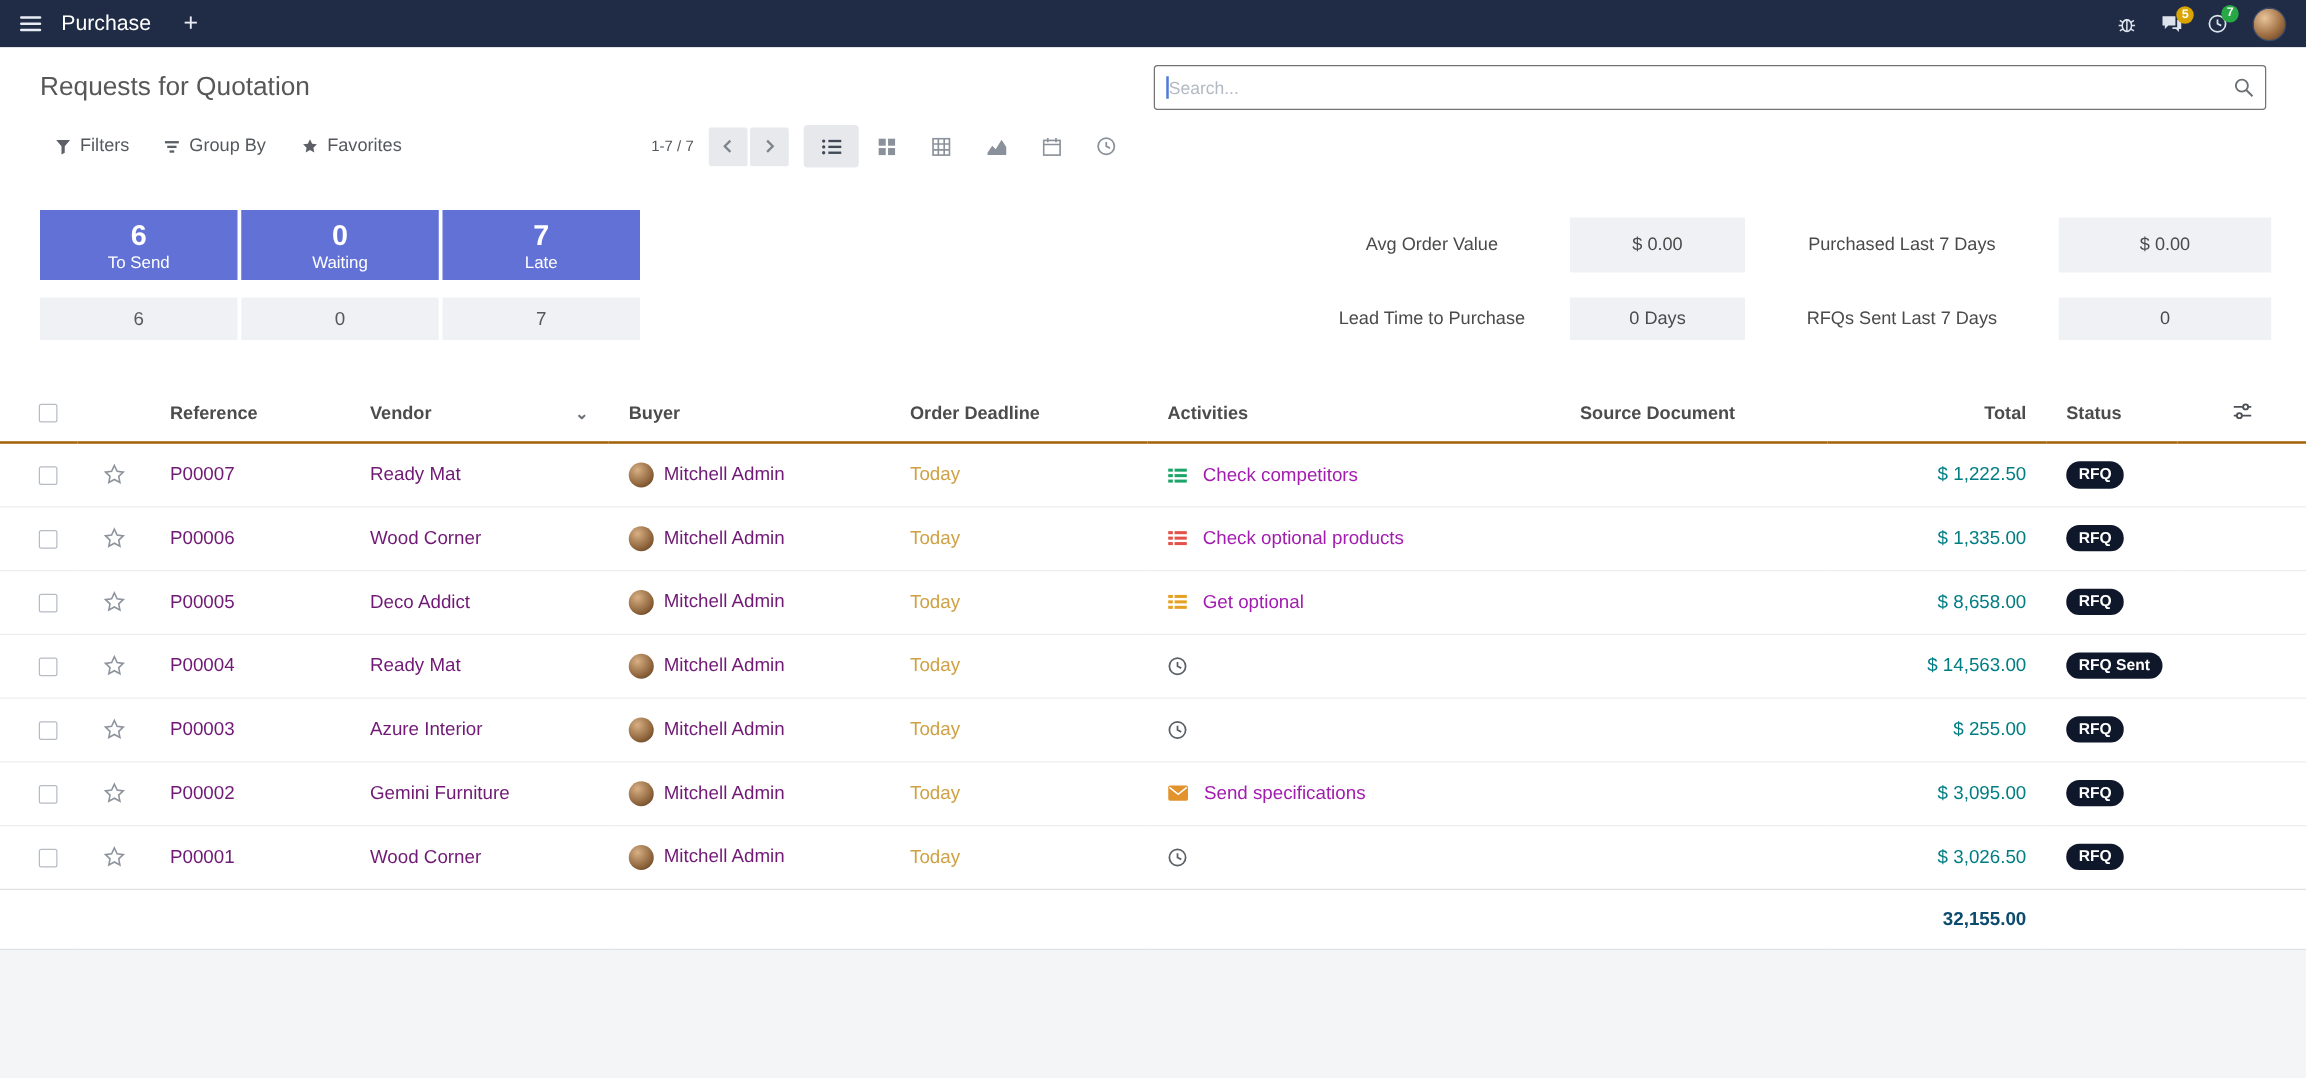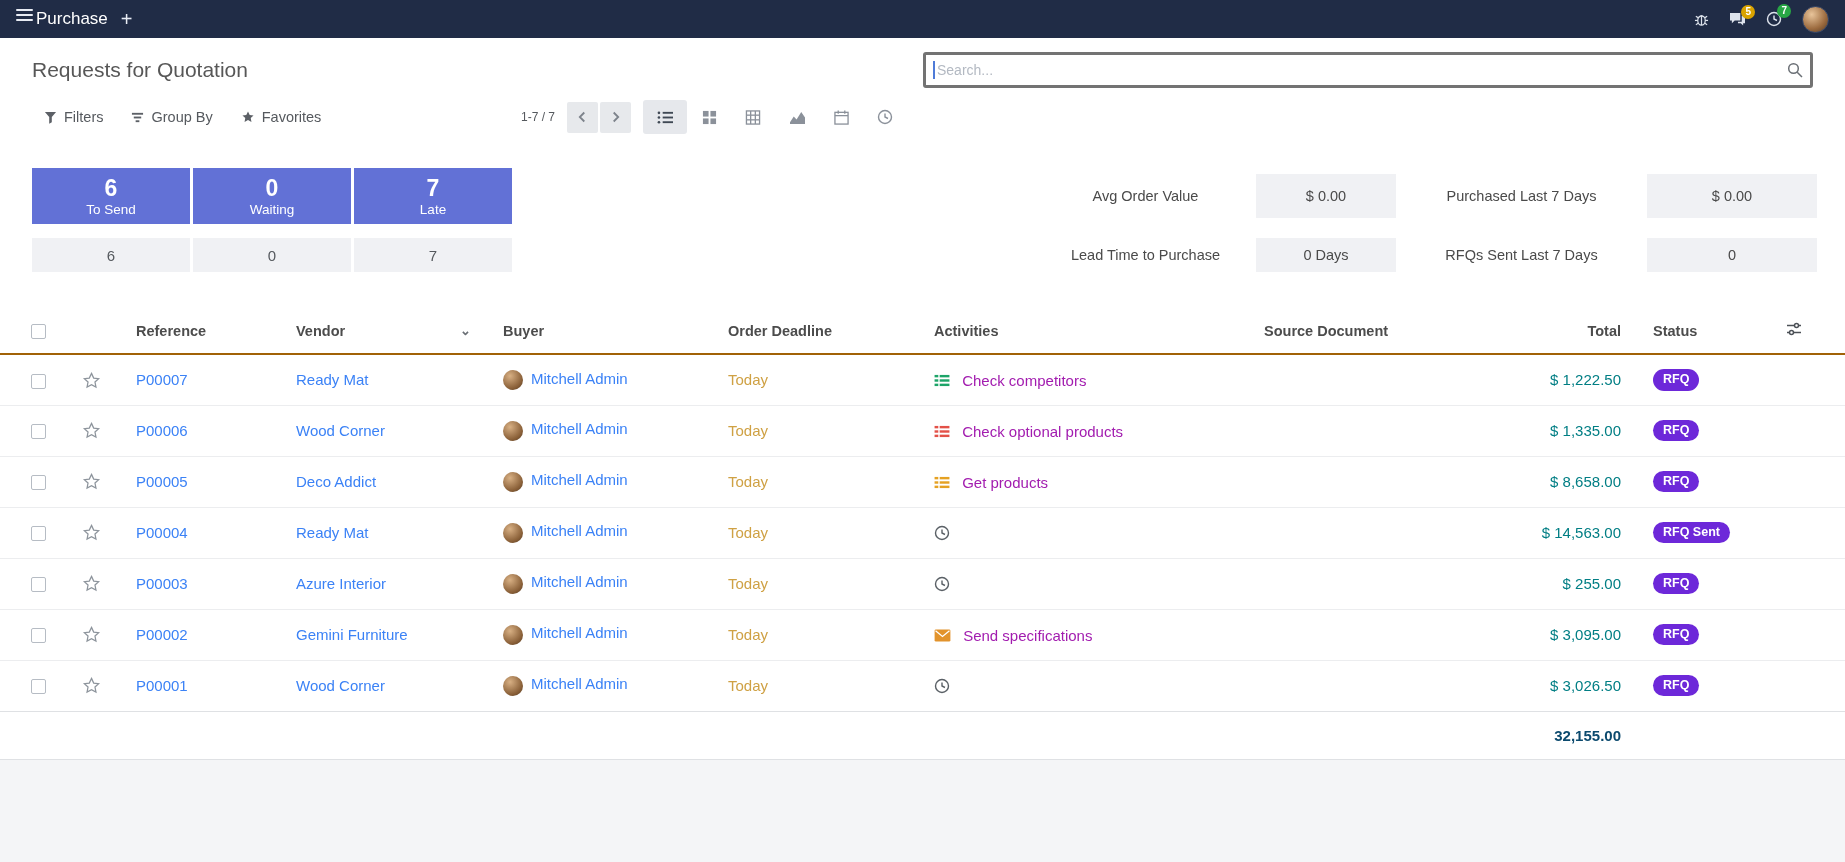--- a/index.html
+++ b/index.html
@@ -1,39 +1,39 @@
 <!DOCTYPE html>
 <html><head>
 <meta charset="utf-8">
 <style>
   *{box-sizing:border-box;margin:0;padding:0}
   html,body{width:1845px;height:862px}
   body{font-family:"Liberation Sans",sans-serif;background:#f4f5f7;overflow:hidden;color:#4c4c4c}
 
   
   .navbar{height:38px;background:#202c46;display:flex;align-items:center;padding:0 16px;color:#fff}
-  .nav-left{display:flex;align-items:flex-start;gap:3px}
+  .nav-left{display:flex;align-items:center;gap:16px}
   .hamburger{display:inline-flex;flex-direction:column;gap:3px;cursor:pointer}
   .hamburger span{width:17px;height:2px;background:#e8ecf4;border-radius:1px}
   .app-name{font-size:17px;color:#fff}
   .nav-plus{font-size:20px;color:#e8ecf4;margin-left:10px;cursor:pointer;line-height:1}
   .nav-right{margin-left:auto;display:flex;align-items:center;gap:20px}
   .nav-icon-wrap{position:relative;display:inline-flex;align-items:center;cursor:pointer}
   .nav-badge{position:absolute;top:-7px;right:-9px;font-size:10px;color:#fff;border-radius:8px;padding:1px 4px;line-height:1.2;font-weight:bold}
   .badge-amber{background:#d9a300}
   .badge-green{background:#28a745}
   .nav-avatar{width:27px;height:27px;border-radius:50%;background:radial-gradient(circle at 35% 30%, #e8c49a, #9c6b3f 60%, #503823);cursor:pointer;border:1px solid #3a4a6b}
 
   .page{background:#fff}
 
   
   .cp{display:grid;grid-template-columns:1fr 890px;column-gap:16px;row-gap:12px;padding:14px 32px 16px 32px;background:#fff}
   .cp-title{font-size:21px;font-weight:400;color:#575757;align-self:center}
   .searchbar{position:relative;height:36px}
-  .searchbar input{width:100%;height:100%;border:3px solid #737373;border-radius:3px;padding:0 34px 0 11px;font-size:14px;font-family:"Liberation Sans",sans-serif;color:#701a75;outline:none}
+  .searchbar input{width:100%;height:100%;border:1px solid #737373;border-radius:3px;padding:0 34px 0 11px;font-size:14px;font-family:"Liberation Sans",sans-serif;color:#701a75;outline:none}
   .searchbar input::placeholder{color:#b3b9c2}
   .search-caret{position:absolute;left:10px;top:9px;width:1.5px;height:18px;background:#4f7bd8}
   .search-icon{position:absolute;right:10px;top:10px;cursor:pointer}
   .cp-buttons{display:flex;align-items:center;gap:10px}
   .btn-create{height:36px;padding:0 19px;background:#605ca8;color:#fff;border:none;border-radius:3px;font-size:13px;font-weight:bold;letter-spacing:.4px;cursor:pointer;font-family:"Liberation Sans",sans-serif}
   .btn-export{height:36px;width:44px;background:#79828c;border:none;border-radius:3px;display:inline-flex;align-items:center;justify-content:center;cursor:pointer}
   .cp-row2{display:flex;align-items:center;justify-content:space-between}
   .search-opts{display:flex;align-items:center;gap:28px;margin-left:12px}
   .opt{display:inline-flex;align-items:center;gap:7px;font-size:14.5px;color:#55595e;cursor:pointer}
   .pager-views{display:flex;align-items:center;gap:12px}
@@ -67,26 +67,26 @@
   th,td{padding:0 16px;text-align:left;overflow:hidden;white-space:nowrap}
   thead th{height:46px;font-size:14.5px;color:#4c4c4c;font-weight:bold;border-bottom:2px solid #a16207;cursor:pointer}
   thead th.c-check,thead th.c-star{cursor:default}
   tbody td{height:51px;border-top:1px solid #ecedef;font-size:15px;color:#4c4c4c}
   tbody tr:first-child td{border-top:none}
   .c-check{text-align:center;padding:0 0 0 14px}
   .c-star{text-align:center;padding:0}
   .c-total,th.c-total{text-align:right}
   .cb{display:inline-block;width:15px;height:15px;border:1px solid #b6bcc4;border-radius:2px;background:#fff;vertical-align:middle;cursor:pointer}
   .star{display:inline-flex;vertical-align:middle;cursor:pointer}
-  .link{color:#3b82f6;cursor:pointer}
+  .link{color:#701a75;cursor:pointer}
   .deadline{color:#cfa144}
   .avatar-sm{display:inline-block;width:20px;height:20px;border-radius:50%;background:radial-gradient(circle at 35% 30%, #d8b084, #8a6038 65%, #4e3722);vertical-align:middle;margin-right:8px}
   .sort-caret{float:right;color:#6a6f75;font-size:13px}
   .total-amt{color:#017e84}
-  .badge{display:inline-block;background:#6d28d9;color:#fff;font-size:12.5px;font-weight:bold;padding:4px 10px;border-radius:12px;line-height:1.1}
+  .badge{display:inline-block;background:#0f172a;color:#fff;font-size:12.5px;font-weight:bold;padding:4px 10px;border-radius:12px;line-height:1.1}
   .act-icon{display:none;vertical-align:middle;margin-right:8px}
   td[data-icon="tasks-green"] .icon-tasks{display:inline-flex;color:#1da468}
   td[data-icon="tasks-red"] .icon-tasks{display:inline-flex;color:#e35148}
   td[data-icon="tasks-yellow"] .icon-tasks{display:inline-flex;color:#e5a122}
   td[data-icon="envelope"] .icon-envelope{display:inline-flex;color:#e2932c}
   td[data-icon="clock"] .icon-clock{display:inline-flex;color:#5a6066}
   .act-label{color:#a21caf;cursor:pointer;vertical-align:middle}
   tfoot td{height:48px;border-top:1px solid #dfe1e4;border-bottom:1px solid #dfe1e4;font-size:15px;font-weight:bold;color:#0c4a6e}
   .c-gear{text-align:center}
   .gear-btn{display:inline-flex;cursor:pointer}
@@ -401,21 +401,21 @@
                 <rect x="0" y="1" width="4" height="2.6"></rect>
                 <rect x="5.5" y="1" width="10.5" height="2.6"></rect>
                 <rect x="0" y="5.7" width="4" height="2.6"></rect>
                 <rect x="5.5" y="5.7" width="10.5" height="2.6"></rect>
                 <rect x="0" y="10.4" width="4" height="2.6"></rect>
                 <rect x="5.5" y="10.4" width="10.5" height="2.6"></rect>
               </svg>
             </span>
           
           
-          <span class="act-label">Get products</span>
+          <span class="act-label">Get optional</span>
         </td>
         <td></td>
         <td class="c-total"><span class="total-amt">$ 8,658.00</span></td>
         <td><span class="badge">RFQ</span></td>
         <td class="c-gear"></td>
       </tr>
 
       <tr>
         <td class="c-check"><span class="cb"></span></td>
         <td class="c-star"><span class="star">

